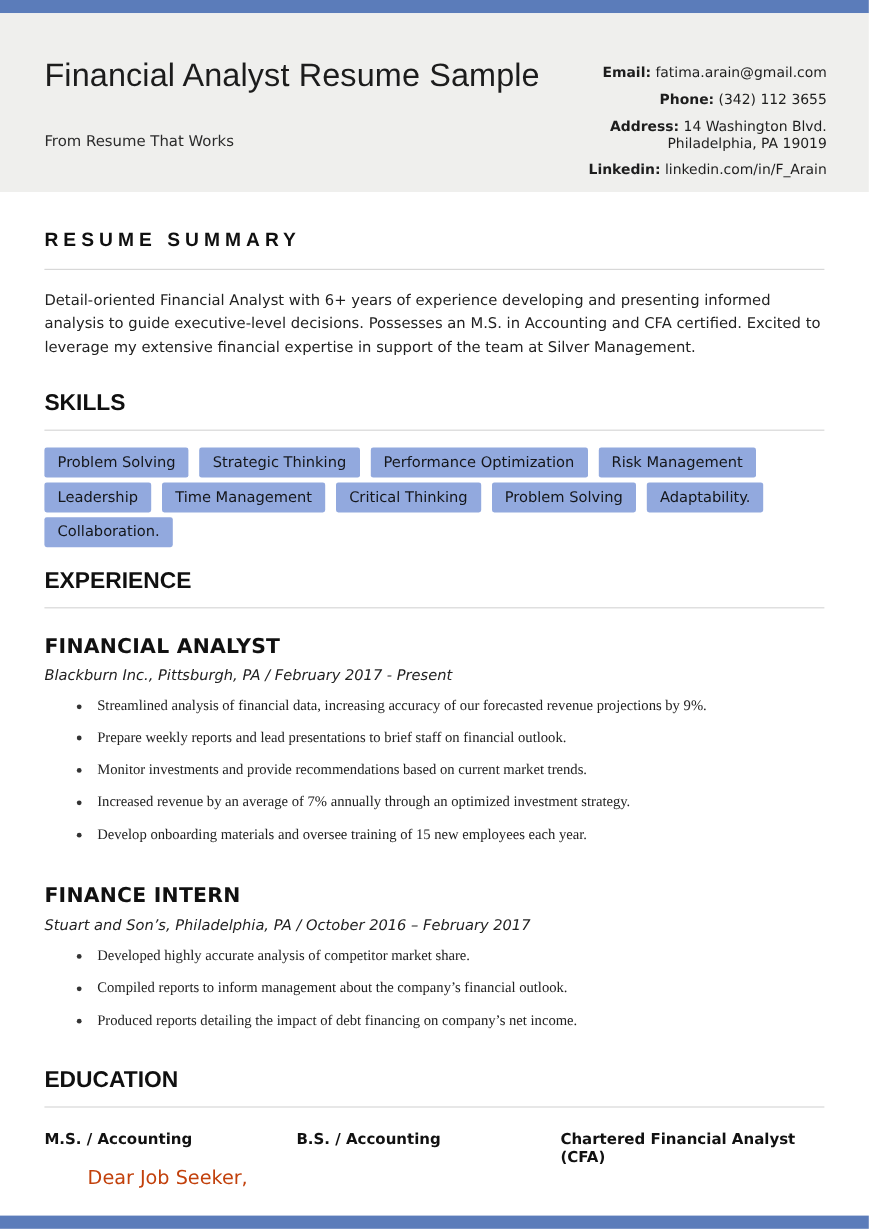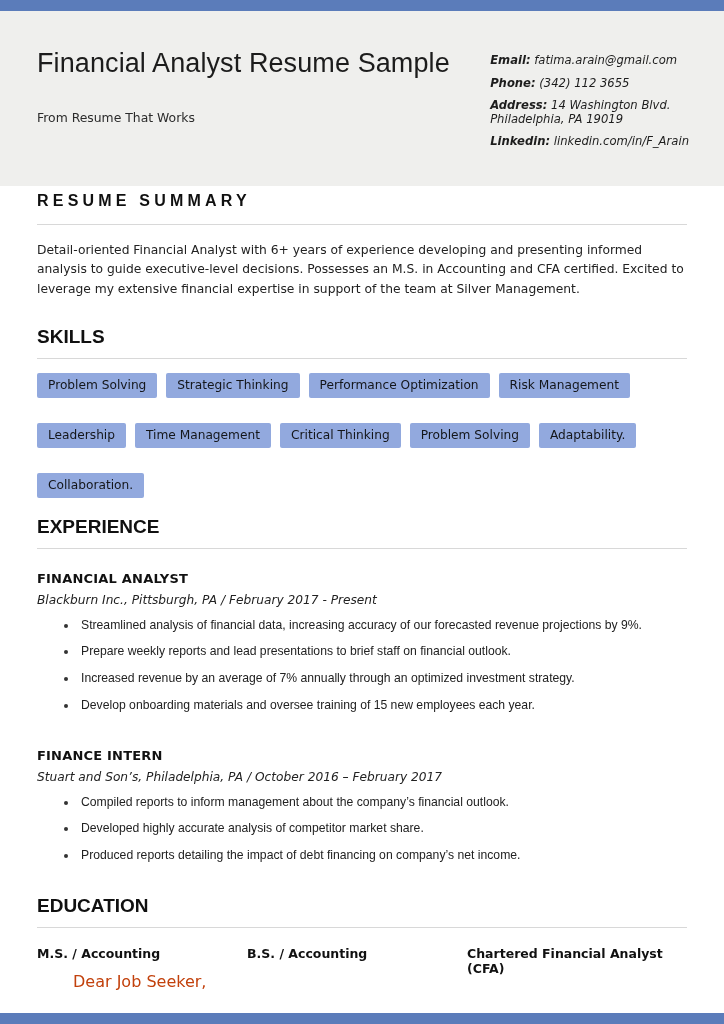--- a/index.html
+++ b/index.html
@@ -23,21 +23,21 @@
   }
   .accent-bar-bottom {
     position: absolute; top: 1013px; left: 0;
     width: 724px; height: 11px;
     background: #5b7cba;
   }
 
   
   .header-band {
     position: absolute; top: 11px; left: 0;
-    width: 724px; height: 175px;
+    width: 724px; height: 149px;
     background: #efefed;
   }
   .header-left {
     position: absolute; left: 37px; top: 38px;
     width: 440px;
   }
   .resume-title {
     font-family: "Liberation Sans", sans-serif;
     font-size: 27px;
     font-weight: 400;
@@ -49,25 +49,25 @@
   .resume-subtitle {
     margin-top: 31px;
     font-family: "DejaVu Sans", sans-serif;
     font-size: 12.4px;
     font-weight: 400;
     color: #2b2b2b;
   }
 
   .contact-block {
     position: absolute; right: 35px; top: 44px;
+    text-align: right;
     font-family: "DejaVu Sans", sans-serif;
     font-size: 11.6px;
     color: #1d1d1d;
     line-height: 1.0;
-    font-style: italic;
   }
   .contact-row { margin-bottom: 11px; white-space: nowrap; }
   .contact-row:last-child { margin-bottom: 0; }
   .contact-label { font-weight: bold; }
   .contact-value { font-weight: normal; }
   .contact-value-2 { display: block; margin-top: 2px; }
 
   
   .content {
     position: absolute; top: 160px; left: 0;
@@ -103,59 +103,59 @@
     font-size: 12.3px;
     line-height: 1.58;
     color: #222;
   }
 
   
   .skills-wrap {
     margin-top: 14px;
     display: flex;
     flex-wrap: wrap;
-    gap: 25px 9px;
+    gap: 4px 9px;
     max-width: 652px;
     text-align: right;
   }
   .skill-tag {
     background: #92a9de;
     color: #14161a;
     font-family: "DejaVu Sans", sans-serif;
     font-size: 12.2px;
     padding: 5px 11px 6px 11px;
     border-radius: 2px;
     white-space: nowrap;
     line-height: 1.15;
   }
 
   
   .job { margin-top: 22px; }
   .job-title {
     font-family: "DejaVu Sans", sans-serif;
-    font-size: 13px;
+    font-size: 17px;
     font-weight: bold;
     color: #111;
     letter-spacing: 0.2px;
   }
   .job-meta {
     margin-top: 7px;
     font-family: "DejaVu Sans", sans-serif;
     font-size: 12.2px;
     font-style: italic;
     color: #222;
   }
   ul.bullets {
     margin: 9px 0 0 0;
     padding-left: 44px;
     list-style: none;
   }
   ul.bullets li {
     position: relative;
-    font-family: Liberation Sans, sans-serif;
+    font-family: Liberation Serif, serif;
     font-size: 12.2px;
     line-height: 1.62;
     color: #222;
     margin-bottom: 7px;
     padding-right: 14px;
   }
   ul.bullets li::before {
     content: "";
     position: absolute;
     left: -17px; top: 8px;
@@ -253,31 +253,32 @@
   <section class="section">
     <h2 class="section-heading heading-plain" style="padding-top:18px;">EXPERIENCE</h2>
     <div class="rule rule-tight"></div>
 
     <div class="job">
       <div class="job-title">FINANCIAL ANALYST</div>
       <div class="job-meta">Blackburn Inc., Pittsburgh, PA  /  February 2017 - Present</div>
       <ul class="bullets">
         <li>Streamlined analysis of financial data, increasing accuracy of our forecasted revenue projections by 9%.</li>
         <li>Prepare weekly reports and lead presentations to brief staff on financial outlook.</li>
+        <li>Monitor investments and provide recommendations based on current market trends.</li>
         <li>Increased revenue by an average of 7% annually through an optimized investment strategy.</li>
         <li>Develop onboarding materials and oversee training of 15 new employees each year.</li>
       </ul>
     </div>
 
     <div class="job" style="margin-top:32px;">
       <div class="job-title">FINANCE INTERN</div>
       <div class="job-meta">Stuart and Son’s, Philadelphia, PA  /  October 2016 – February 2017</div>
       <ul class="bullets">
+        <li>Developed highly accurate analysis of competitor market share.</li>
         <li>Compiled reports to inform management about the company’s financial outlook.</li>
-        <li>Developed highly accurate analysis of competitor market share.</li>
         <li>Produced reports detailing the impact of debt financing on company’s net income.</li>
       </ul>
     </div>
   </section>
 
   <section class="section">
     <h2 class="section-heading heading-plain" style="padding-top:22px;">EDUCATION</h2>
     <div class="rule rule-tight"></div>
     <div class="edu-grid">
       <div>

